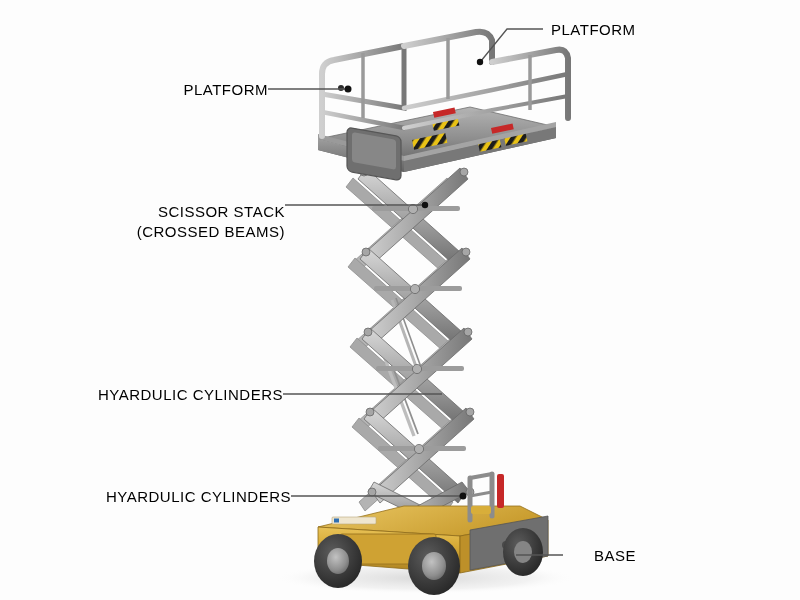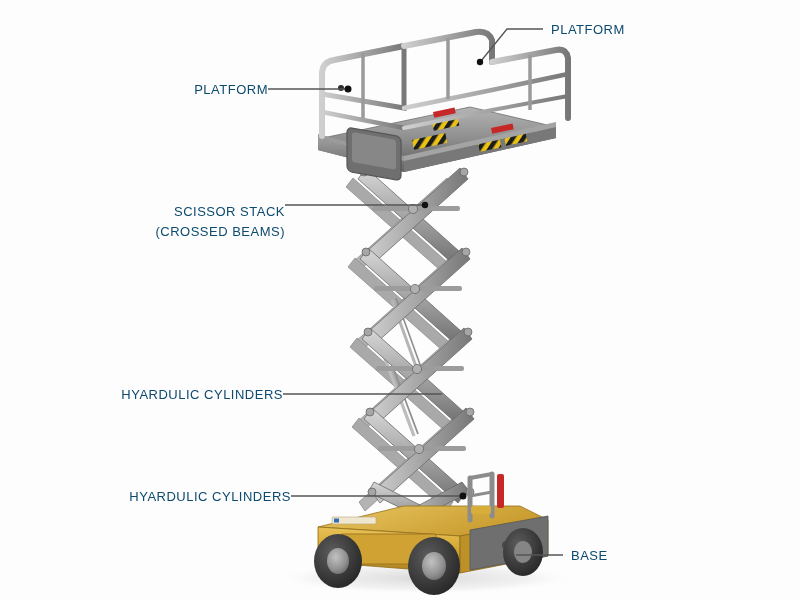--- a/index.html
+++ b/index.html
@@ -17,23 +17,23 @@
     font-family: "Liberation Sans", sans-serif;
   }
   #artwork {
     position: absolute;
     left: 0; top: 0;
     width: 800px;
     height: 600px;
   }
   .callout-label {
     position: absolute;
-    color: #0c4a6e;
+    color: #000000;
     font-family: "Liberation Sans", sans-serif;
-    font-size: 13px;
+    font-size: 15px;
     letter-spacing: 0.5px;
     white-space: nowrap;
     line-height: 19px;
   }
   .callout-label.two-line { line-height: 20px; margin-top: 6px; }
   .lbl-line { display: block; }
   .lbl-right { text-align: right; }
 </style>
 </head>
 <body>
@@ -269,15 +269,15 @@
 
   <div class="callout-label two-line lbl-right" style="left:131px; top:196px; width:154px;">
     <span class="lbl-line">SCISSOR STACK</span>
     <span class="lbl-line">(CROSSED BEAMS)</span>
   </div>
 
   <div class="callout-label lbl-right" style="left:95px; top:385px; width:188px;">HYARDULIC CYLINDERS</div>
 
   <div class="callout-label lbl-right" style="left:103px; top:487px; width:188px;">HYARDULIC CYLINDERS</div>
 
-  <div class="callout-label" style="left:571px; top:546px;">BASE</div>
+  <div class="callout-label" style="left:594px; top:546px;">BASE</div>
 
 </div>
 
 </body></html>

